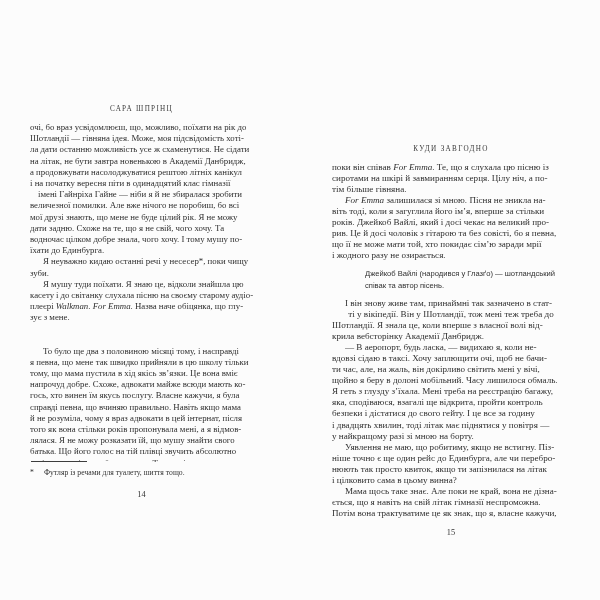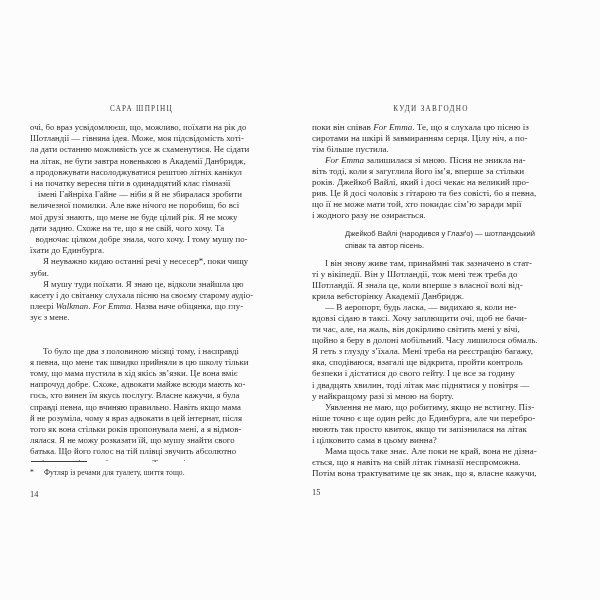--- a/index.html
+++ b/index.html
@@ -6,21 +6,21 @@
     margin: 0; padding: 0;
     width: 600px; height: 600px;
     background: #fcfcfc;
     font-family: "Liberation Serif", serif;
     color: #2e2e2e;
     overflow: hidden;
   }
   .spread { position: absolute; left: 0; top: 0; width: 600px; height: 600px; }
   .col { position: absolute; top: 0; height: 436px; }
   .col-left  { left: 30px;  width: 223px; }
-  .col-right { left: 312px; width: 238px; }
+  .col-right { left: 332px; width: 238px; margin-top: 40px; }
 
   .running-header {
     position: absolute; top: 105px; left: 0; right: 0;
     text-align: center;
     font-size: 7.2px; letter-spacing: 1.3px;
     color: #3a3a3a; white-space: nowrap;
   }
 
   .body-text { position: absolute; left: 0; right: 0; top: 122px; overflow: hidden; }
   .col-left  .body-text { font-size: 8.8px; line-height: 11.2px;  height: 340px; }
@@ -42,21 +42,21 @@
     width: 56px; height: 1px; background: #3d3d3d;
   }
   .footnote {
     position: absolute; top: 468px; left: 0; right: 0;
     font-size: 7.7px; color: #323232; white-space: nowrap;
   }
   .footnote .marker { display: inline-block; width: 14px; }
 
   .page-number {
     position: absolute; left: 0; right: 0;
-    font-size: 8.3px; color: #323232;
+    text-align: center; font-size: 8.3px; color: #323232;
   }
   .col-left  .page-number { top: 490px; }
   .col-right .page-number { top: 488px; }
 </style>
 </head>
 <body>
 
 <div class="spread">
 
   <div class="col col-left">
@@ -66,21 +66,21 @@
           <div class="line" style="word-spacing: 0px;">очі, бо враз усвідомлюєш, що, можливо, поїхати на рік до</div>
           <div class="line" style="word-spacing: 0px;">Шотландії — гівняна ідея. Може, моя підсвідомість хоті-</div>
           <div class="line" style="word-spacing: 0px;">ла дати останню можливість усе ж схаменутися. Не сідати</div>
           <div class="line" style="word-spacing: 0px;">на літак, не бути завтра новенькою в Академії Данбридж,</div>
           <div class="line" style="word-spacing: 0px;">а продовжувати насолоджуватися рештою літніх канікул</div>
           <div class="line" style="word-spacing: 0px;">і на початку вересня піти в одинадцятий клас гімназії</div>
           <div class="line" style="word-spacing: 0px; margin-left: 8px;">імені Гайнріха Гайне — ніби я й не збиралася зробити</div>
           <div class="line" style="word-spacing: 0px;">величезної помилки. Але вже нічого не поробиш, бо всі</div>
           <div class="line" style="word-spacing: 0px;">мої друзі знають, що мене не буде цілий рік. Я не можу</div>
           <div class="line" style="word-spacing: 0px;">дати задню. Схоже на те, що я не свій, чого хочу. Та</div>
-          <div class="line" style="word-spacing: 0px; text-align: center;">водночас цілком добре знала, чого хочу. І тому мушу по-</div>
+          <div class="line" style="word-spacing: 0px;">водночас цілком добре знала, чого хочу. І тому мушу по-</div>
           <div class="line rag">їхати до Единбурга.</div>
         </div>
         <div class="para">
           <div class="line ind" style="word-spacing: 0px;">Я неуважно кидаю останні речі у несесер*, поки чищу</div>
           <div class="line rag">зуби.</div>
         </div>
         <div class="para">
           <div class="line ind" style="word-spacing: 0px;">Я мушу туди поїхати. Я знаю це, відколи знайшла цю</div>
           <div class="line" style="word-spacing: -0.222222px;">касету і до світанку слухала пісню на своєму старому аудіо-</div>
           <div class="line" style="word-spacing: 0px;">плеєрі <i>Walkman</i>. <i>For Emma</i>. Назва наче обіцянка, що глу-</div>
@@ -104,37 +104,37 @@
     <div class="footnote"><span class="marker">*</span><span>Футляр із речами для туалету, шиття тощо.</span></div>
     <div class="page-number">14</div>
   </div>
 
   <div class="col col-right">
     <div class="running-header">КУДИ ЗАВГОДНО</div>
     <div class="body-text">
         <div class="para">
           <div class="line" style="word-spacing: 0px;">поки він співав <i>For Emma</i>. Те, що я слухала цю пісню із</div>
           <div class="line" style="word-spacing: 0px;">сиротами на шкірі й завмиранням серця. Цілу ніч, а по-</div>
-          <div class="line rag">тім більше пустила.</div>
+          <div class="line rag">тім більше гівняна.</div>
         </div>
         <div class="para">
           <div class="line ind" style="word-spacing: 0px;"><i>For Emma</i> залишилася зі мною. Пісня не зникла на-</div>
           <div class="line" style="word-spacing: 0px;">віть тоді, коли я загуглила його ім’я, вперше за стільки</div>
           <div class="line" style="word-spacing: 0px;">років. Джейкоб Вайлі, який і досі чекає на великий про-</div>
           <div class="line" style="word-spacing: 0px;">рив. Це й досі чоловік з гітарою та без совісті, бо я певна,</div>
           <div class="line" style="word-spacing: 0px;">що її не може мати той, хто покидає сім’ю заради мрії</div>
           <div class="line rag">і жодного разу не озирається.</div>
         </div>
         <div class="quote">
           <div class="line rag">Джейкоб Вайлі (народився у Глазґо) — шотландський</div>
           <div class="line rag">співак та автор пісень.</div>
         </div>
         <div class="para">
           <div class="line ind" style="word-spacing: 0px;">І він знову живе там, принаймні так зазначено в стат-</div>
-          <div class="line" style="word-spacing: 0px;">ті у вікіпедії. Він у Шотландії, тож мені теж треба до</div>
+          <div class="line" style="word-spacing: 0px; text-align: center;">ті у вікіпедії. Він у Шотландії, тож мені теж треба до</div>
           <div class="line" style="word-spacing: 0px;">Шотландії. Я знала це, коли вперше з власної волі від-</div>
           <div class="line rag">крила вебсторінку Академії Данбридж.</div>
         </div>
         <div class="para">
           <div class="line ind" style="word-spacing: 0px;">— В аеропорт, будь ласка, — видихаю я, коли не-</div>
           <div class="line" style="word-spacing: 0px;">вдовзі сідаю в таксі. Хочу заплющити очі, щоб не бачи-</div>
           <div class="line" style="word-spacing: 0px;">ти час, але, на жаль, він докірливо світить мені у вічі,</div>
           <div class="line" style="word-spacing: 0px;">щойно я беру в долоні мобільний. Часу лишилося обмаль.</div>
           <div class="line" style="word-spacing: 0px;">Я геть з глузду з’їхала. Мені треба на реєстрацію багажу,</div>
           <div class="line" style="word-spacing: 0px;">яка, сподіваюся, взагалі ще відкрита, пройти контроль</div>

